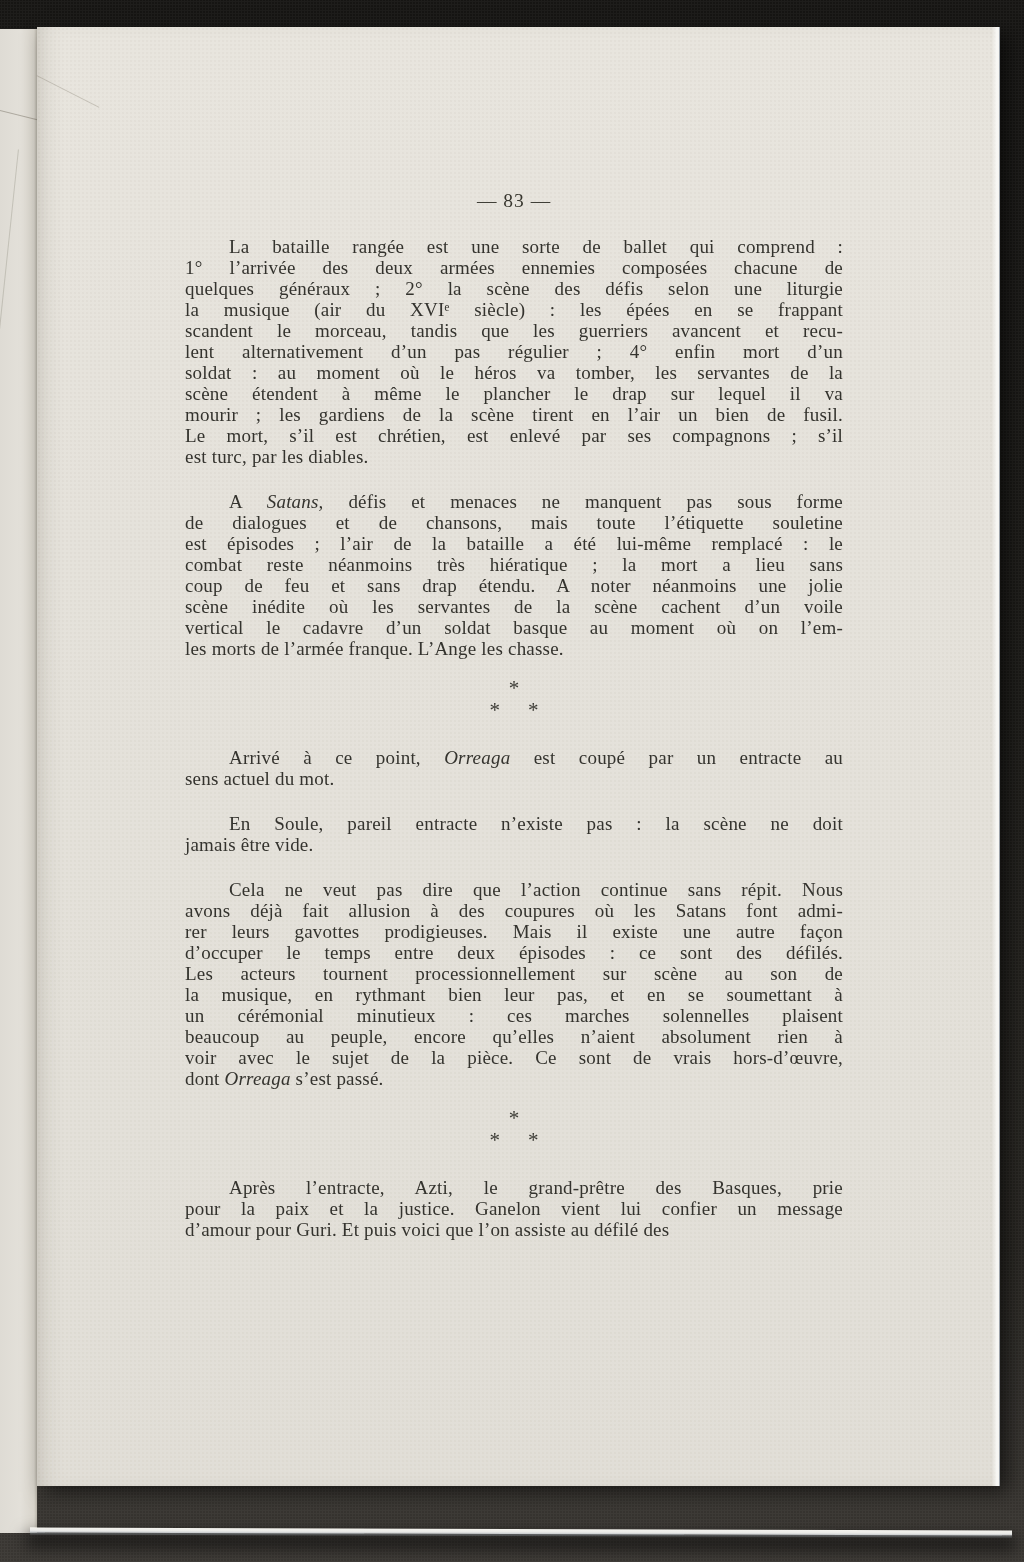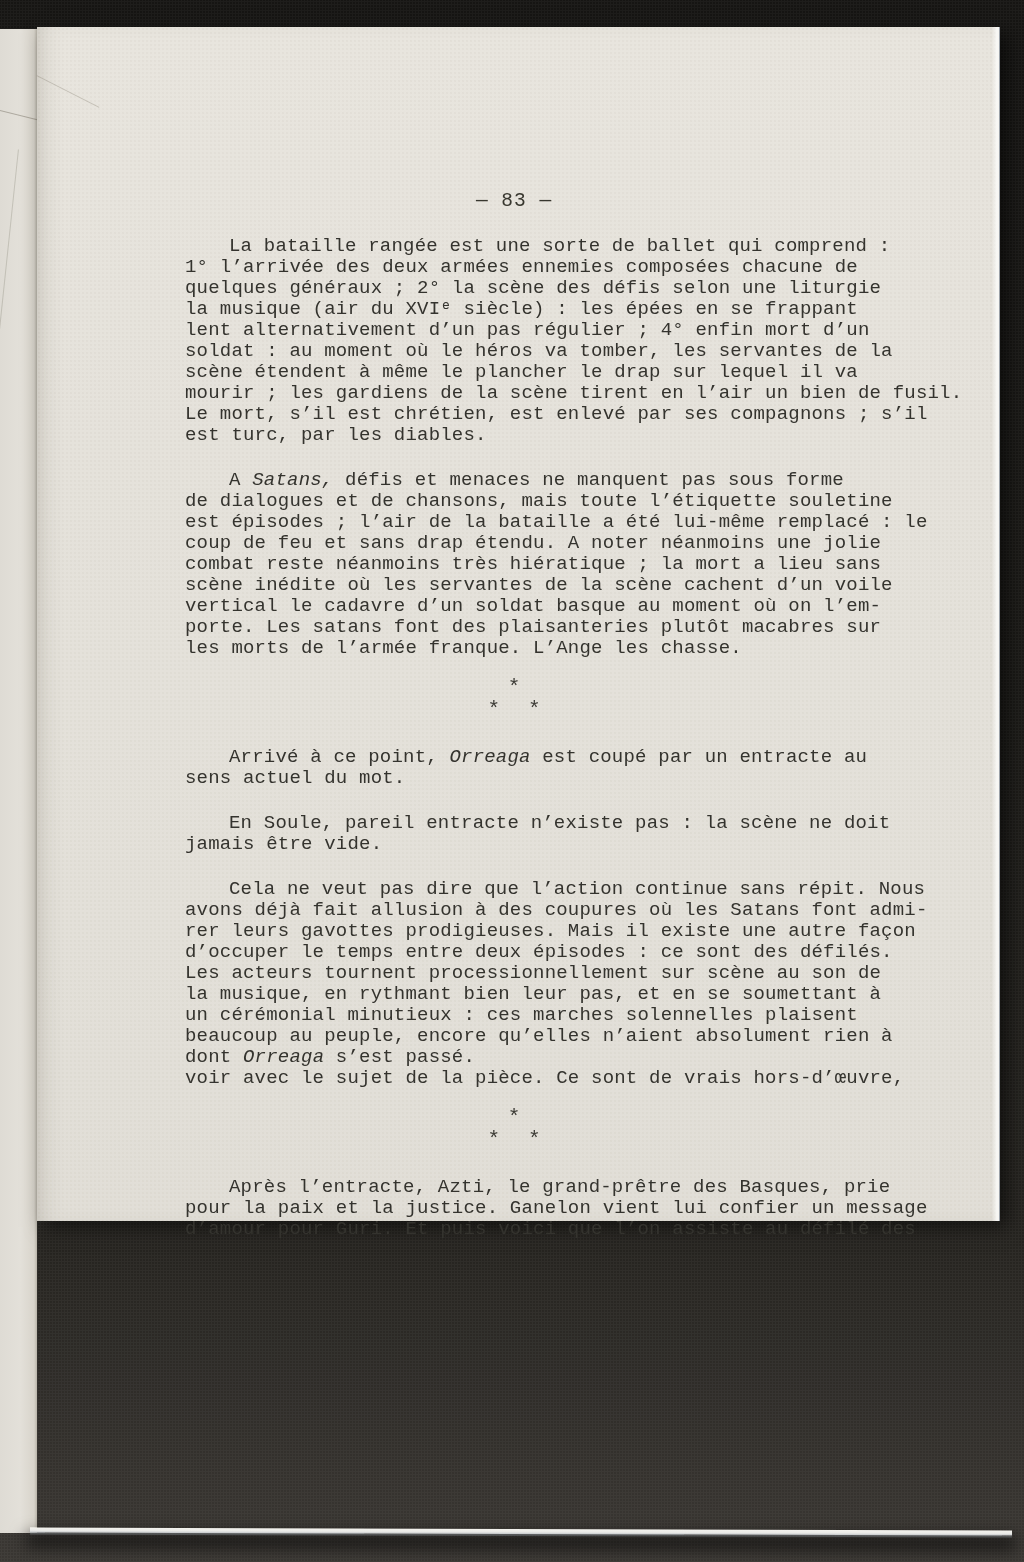--- a/index.html
+++ b/index.html
@@ -19,27 +19,26 @@
   .under-pages .crease-a{
     position:absolute;left:-6px;top:86px;width:52px;height:1px;
     background:rgba(110,104,92,0.45);transform:rotate(14deg);
   }
   .under-pages .crease-b{
     position:absolute;left:8px;top:120px;width:1px;height:190px;
     background:rgba(120,114,102,0.28);transform:rotate(6deg);
   }
   
   .page{
-    position:absolute;left:37px;top:27px;width:963px;height:1194px;
+    position:absolute;left:37px;top:27px;width:963px;height:1459px;
     background:
       radial-gradient(rgba(140,128,100,0.05) 1px, transparent 1.3px),
       linear-gradient(180deg,#e8e5de 0%,#e5e2db 35%,#e3e0d9 75%,#e1ded7 100%);
     background-size:4px 4px,100% 100%;
     box-shadow:inset 16px 0 26px -18px rgba(95,88,74,0.35), 8px 6px 18px rgba(0,0,0,0.55);
-    font-family:Liberation Mono, monospace;
   }
   .page .fold{
     position:absolute;left:-4px;top:64px;width:70px;height:1px;
     background:rgba(130,124,110,0.35);transform:rotate(27deg);
   }
   
   .page .right-edge{
     position:absolute;right:0;top:0;bottom:0;width:7px;
     background:linear-gradient(90deg,rgba(255,255,255,0) 0%,rgba(252,252,250,0.85) 70%,#f6f5f1 100%);
     border-right:1px solid #9ba1a8;
@@ -87,36 +86,36 @@
     <div class="right-edge"></div>
 
     <div class="content">
       <div class="page-number">— 83 —</div>
 
         <div class="para">
           <div class="line first">La bataille rangée est une sorte de ballet qui comprend :</div>
           <div class="line">1° l’arrivée des deux armées ennemies composées chacune de</div>
           <div class="line">quelques généraux ; 2° la scène des défis selon une liturgie</div>
           <div class="line">la musique (air du XVIᵉ siècle) : les épées en se frappant</div>
+          <div class="line">scandent le morceau, tandis que les guerriers avancent et recu-</div>
           <div class="line">lent alternativement d’un pas régulier ; 4° enfin mort d’un</div>
           <div class="line">soldat : au moment où le héros va tomber, les servantes de la</div>
           <div class="line">scène étendent à même le plancher le drap sur lequel il va</div>
           <div class="line">mourir ; les gardiens de la scène tirent en l’air un bien de fusil.</div>
           <div class="line">Le mort, s’il est chrétien, est enlevé par ses compagnons ; s’il</div>
           <div class="line last">est turc, par les diables.</div>
         </div>
         <div class="para">
           <div class="line first">A <i>Satans,</i> défis et menaces ne manquent pas sous forme</div>
           <div class="line">de dialogues et de chansons, mais toute l’étiquette souletine</div>
           <div class="line">est épisodes ; l’air de la bataille a été lui-même remplacé : le</div>
+          <div class="line">combat reste néanmoins très hiératique ; la mort a lieu sans</div>
           <div class="line">coup de feu et sans drap étendu. A noter néanmoins une jolie</div>
-          <div class="line">combat reste néanmoins très hiératique ; la mort a lieu sans</div>
           <div class="line">scène inédite où les servantes de la scène cachent d’un voile</div>
           <div class="line">vertical le cadavre d’un soldat basque au moment où on l’em-</div>
-          <div class="line">porte. Les satans font des plaisanteries plutôt macabres sur</div>
           <div class="line last">les morts de l’armée franque. L’Ange les chasse.</div>
         </div>
         <div class="sep">
           <div class="row top">*</div>
           <div class="row bottom"><span>*</span><span>*</span></div>
         </div>
         <div class="para">
           <div class="line first">Arrivé à ce point, <i>Orreaga</i> est coupé par un entracte au</div>
           <div class="line last">sens actuel du mot.</div>
         </div>
@@ -126,22 +125,22 @@
         </div>
         <div class="para">
           <div class="line first">Cela ne veut pas dire que l’action continue sans répit. Nous</div>
           <div class="line">avons déjà fait allusion à des coupures où les Satans font admi-</div>
           <div class="line">rer leurs gavottes prodigieuses. Mais il existe une autre façon</div>
           <div class="line">d’occuper le temps entre deux épisodes : ce sont des défilés.</div>
           <div class="line">Les acteurs tournent processionnellement sur scène au son de</div>
           <div class="line">la musique, en rythmant bien leur pas, et en se soumettant à</div>
           <div class="line">un cérémonial minutieux : ces marches solennelles plaisent</div>
           <div class="line">beaucoup au peuple, encore qu’elles n’aient absolument rien à</div>
+          <div class="line">voir avec le sujet de la pièce. Ce sont de vrais hors-d’œuvre,</div>
           <div class="line last">dont <i>Orreaga</i> s’est passé.</div>
-          <div class="line">voir avec le sujet de la pièce. Ce sont de vrais hors-d’œuvre,</div>
         </div>
         <div class="sep">
           <div class="row top">*</div>
           <div class="row bottom"><span>*</span><span>*</span></div>
         </div>
         <div class="para">
           <div class="line first">Après l’entracte, Azti, le grand-prêtre des Basques, prie</div>
           <div class="line">pour la paix et la justice. Ganelon vient lui confier un message</div>
           <div class="line last">d’amour pour Guri. Et puis voici que l’on assiste au défilé des</div>
         </div>

